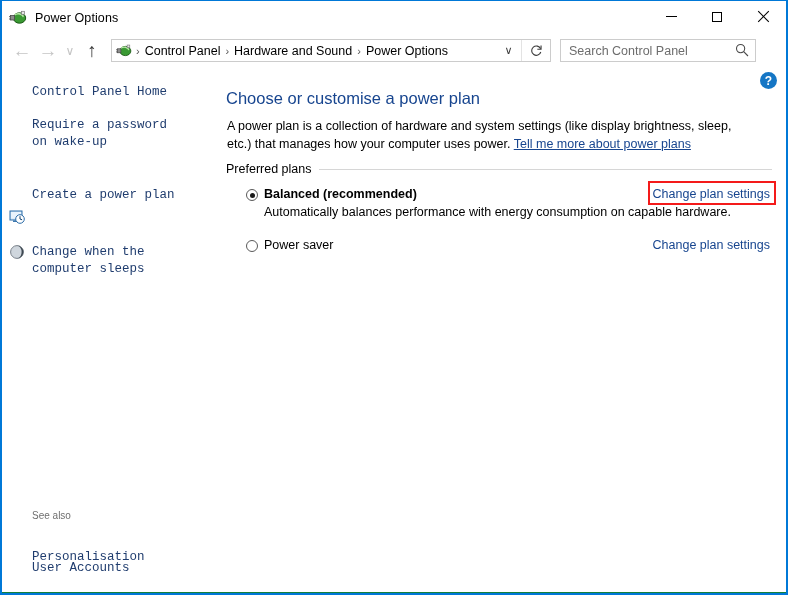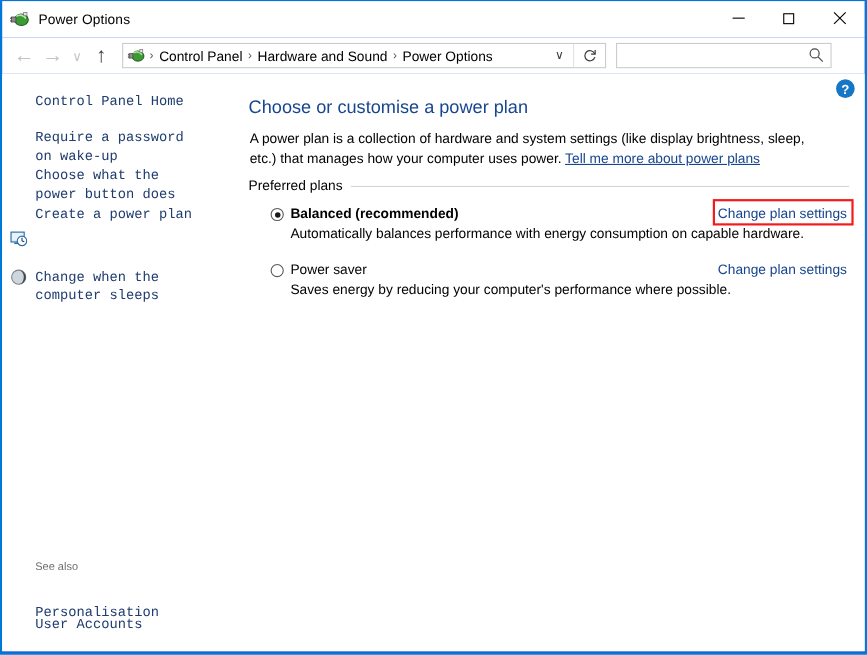--- a/index.html
+++ b/index.html
@@ -17,21 +17,21 @@
   
   #window {
     position: relative;
     width: 788px;
     height: 595px;
     box-sizing: border-box;
     border-left: 2px solid #0078d7;
     border-right: 2px solid #0078d7;
     border-bottom: 2px solid #0078d7;
     border-top: 1px solid #0078d7;
-    background: #1d4ed8;
+    background: #15803d;
   }
 
   
   #titlebar {
     position: absolute;
     left: 0; top: 0;
     width: 784px;
     height: 33px;
     background: #ffffff;
     display: flex;
@@ -401,36 +401,36 @@
       <div id="addr-dropdown">∨</div>
       <div id="addr-refresh">
         <svg width="13" height="13" viewBox="0 0 14 14">
           <path d="M11.4,5.2 A5,5 0 1 0 11.6,8.6" fill="none" stroke="#3b3b3b" stroke-width="1.2"></path>
           <path d="M11.9,1.6 L11.9,5.6 L7.9,5.6" fill="none" stroke="#3b3b3b" stroke-width="1.2"></path>
         </svg>
       </div>
     </div>
 
     <div id="searchbox">
+      <input type="text" placeholder="Search Control Panel" style="">
       <svg id="search-icon" viewBox="0 0 14 14">
         <circle cx="5.6" cy="5.6" r="4.1" fill="none" stroke="#4a4a4a" stroke-width="1.1"></circle>
         <line x1="8.7" y1="8.7" x2="13" y2="13" stroke="#4a4a4a" stroke-width="1.1"></line>
       </svg>
     </div>
   </div>
 
   <div id="content">
 
     <div id="sidebar">
 
       <div class="side-link" style="left:30px; top:17px;">Control Panel Home</div>
 
       <div class="side-link" style="left:30px; top:50px;">Require a password on wake-up</div>
 
-      <div class="side-link" style="left:30px; top:85px;">Choose what the power button does</div>
 
       <div class="side-link" style="left:30px; top:120px;">Create a power plan</div>
 
       <div class="side-icon" style="left:7px; top:142px;">
         <svg width="16" height="16" viewBox="0 0 16 16">
           <rect x="1" y="2" width="12" height="9" fill="#cfe3f5" stroke="#2b6ca8" stroke-width="1"></rect>
           <rect x="2" y="3" width="10" height="6.5" fill="#e9f3fc"></rect>
           <rect x="4" y="11.5" width="6" height="1.4" fill="#2b6ca8"></rect>
           <circle cx="11" cy="10" r="4.3" fill="#ffffff" stroke="#2b6ca8" stroke-width="1"></circle>
           <line x1="11" y1="10" x2="11" y2="7.2" stroke="#13406b" stroke-width="1"></line>
@@ -471,20 +471,19 @@
         <div class="plan-radio checked"></div>
         <div class="plan-name bold">Balanced (recommended)</div>
         <div class="plan-desc">Automatically balances performance with energy consumption on capable hardware.</div>
         <div class="plan-action">Change plan settings</div>
         <div class="highlight-box" style="right:-4px; top:-6px; width:128px; height:24px;"></div>
       </div>
 
       <div class="plan-row" style="top:171px; height:40px;">
         <div class="plan-radio"></div>
         <div class="plan-name">Power saver</div>
-        <div class="plan-desc">Saves energy by reducing your computer's performance where possible.</div>
         <div class="plan-action">Change plan settings</div>
       </div>
 
 
     </div>
   </div>
 </div>
 
 </body></html>

